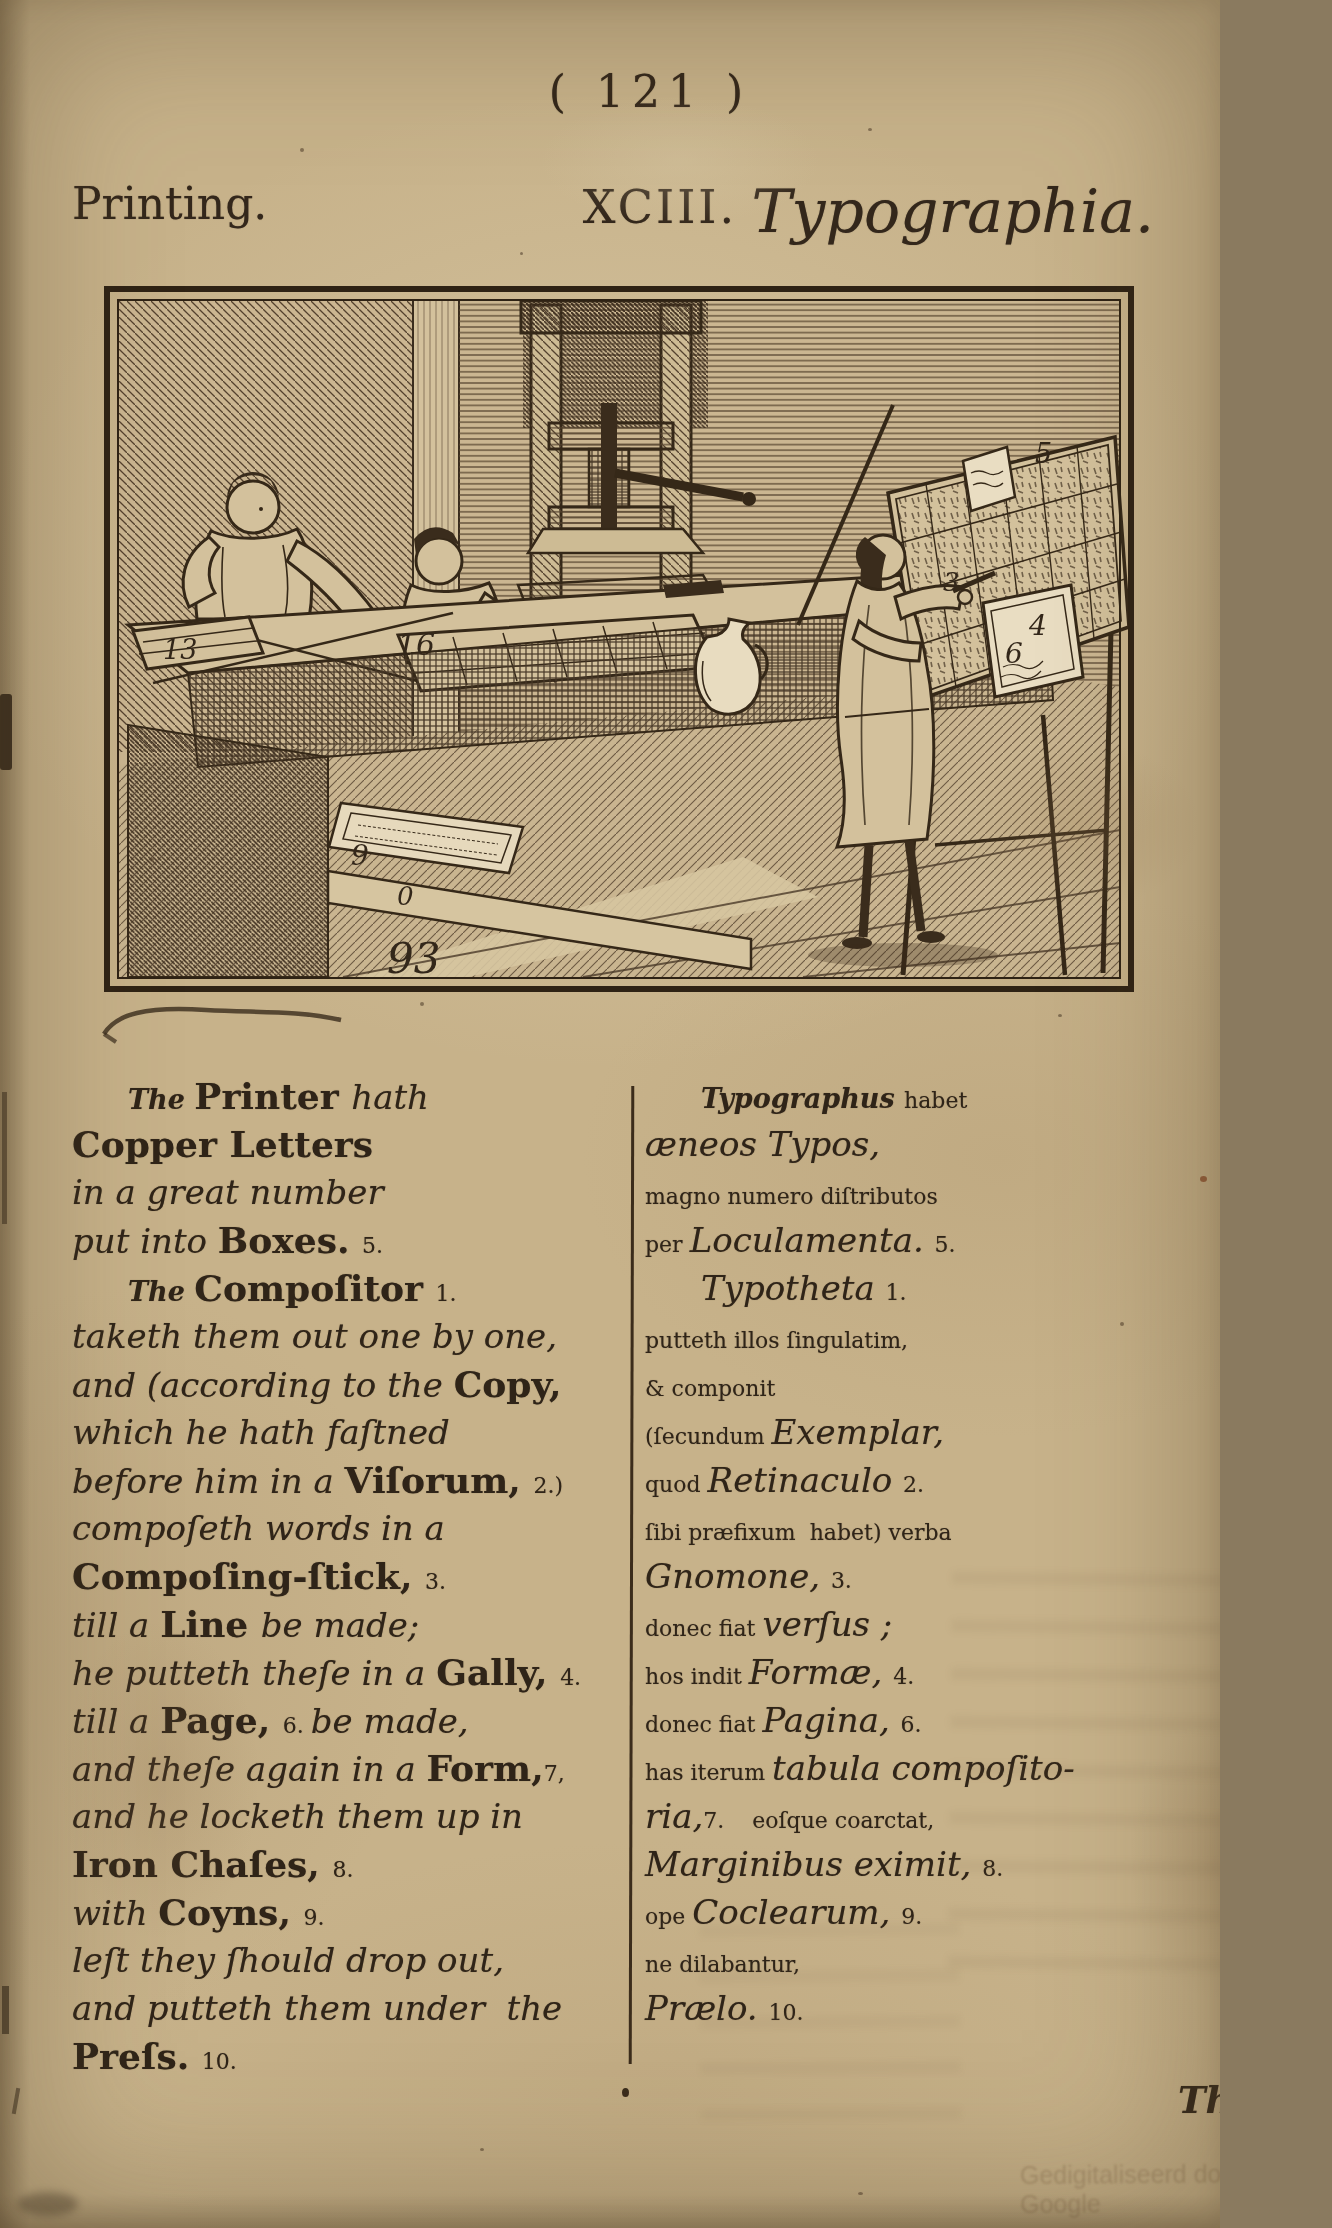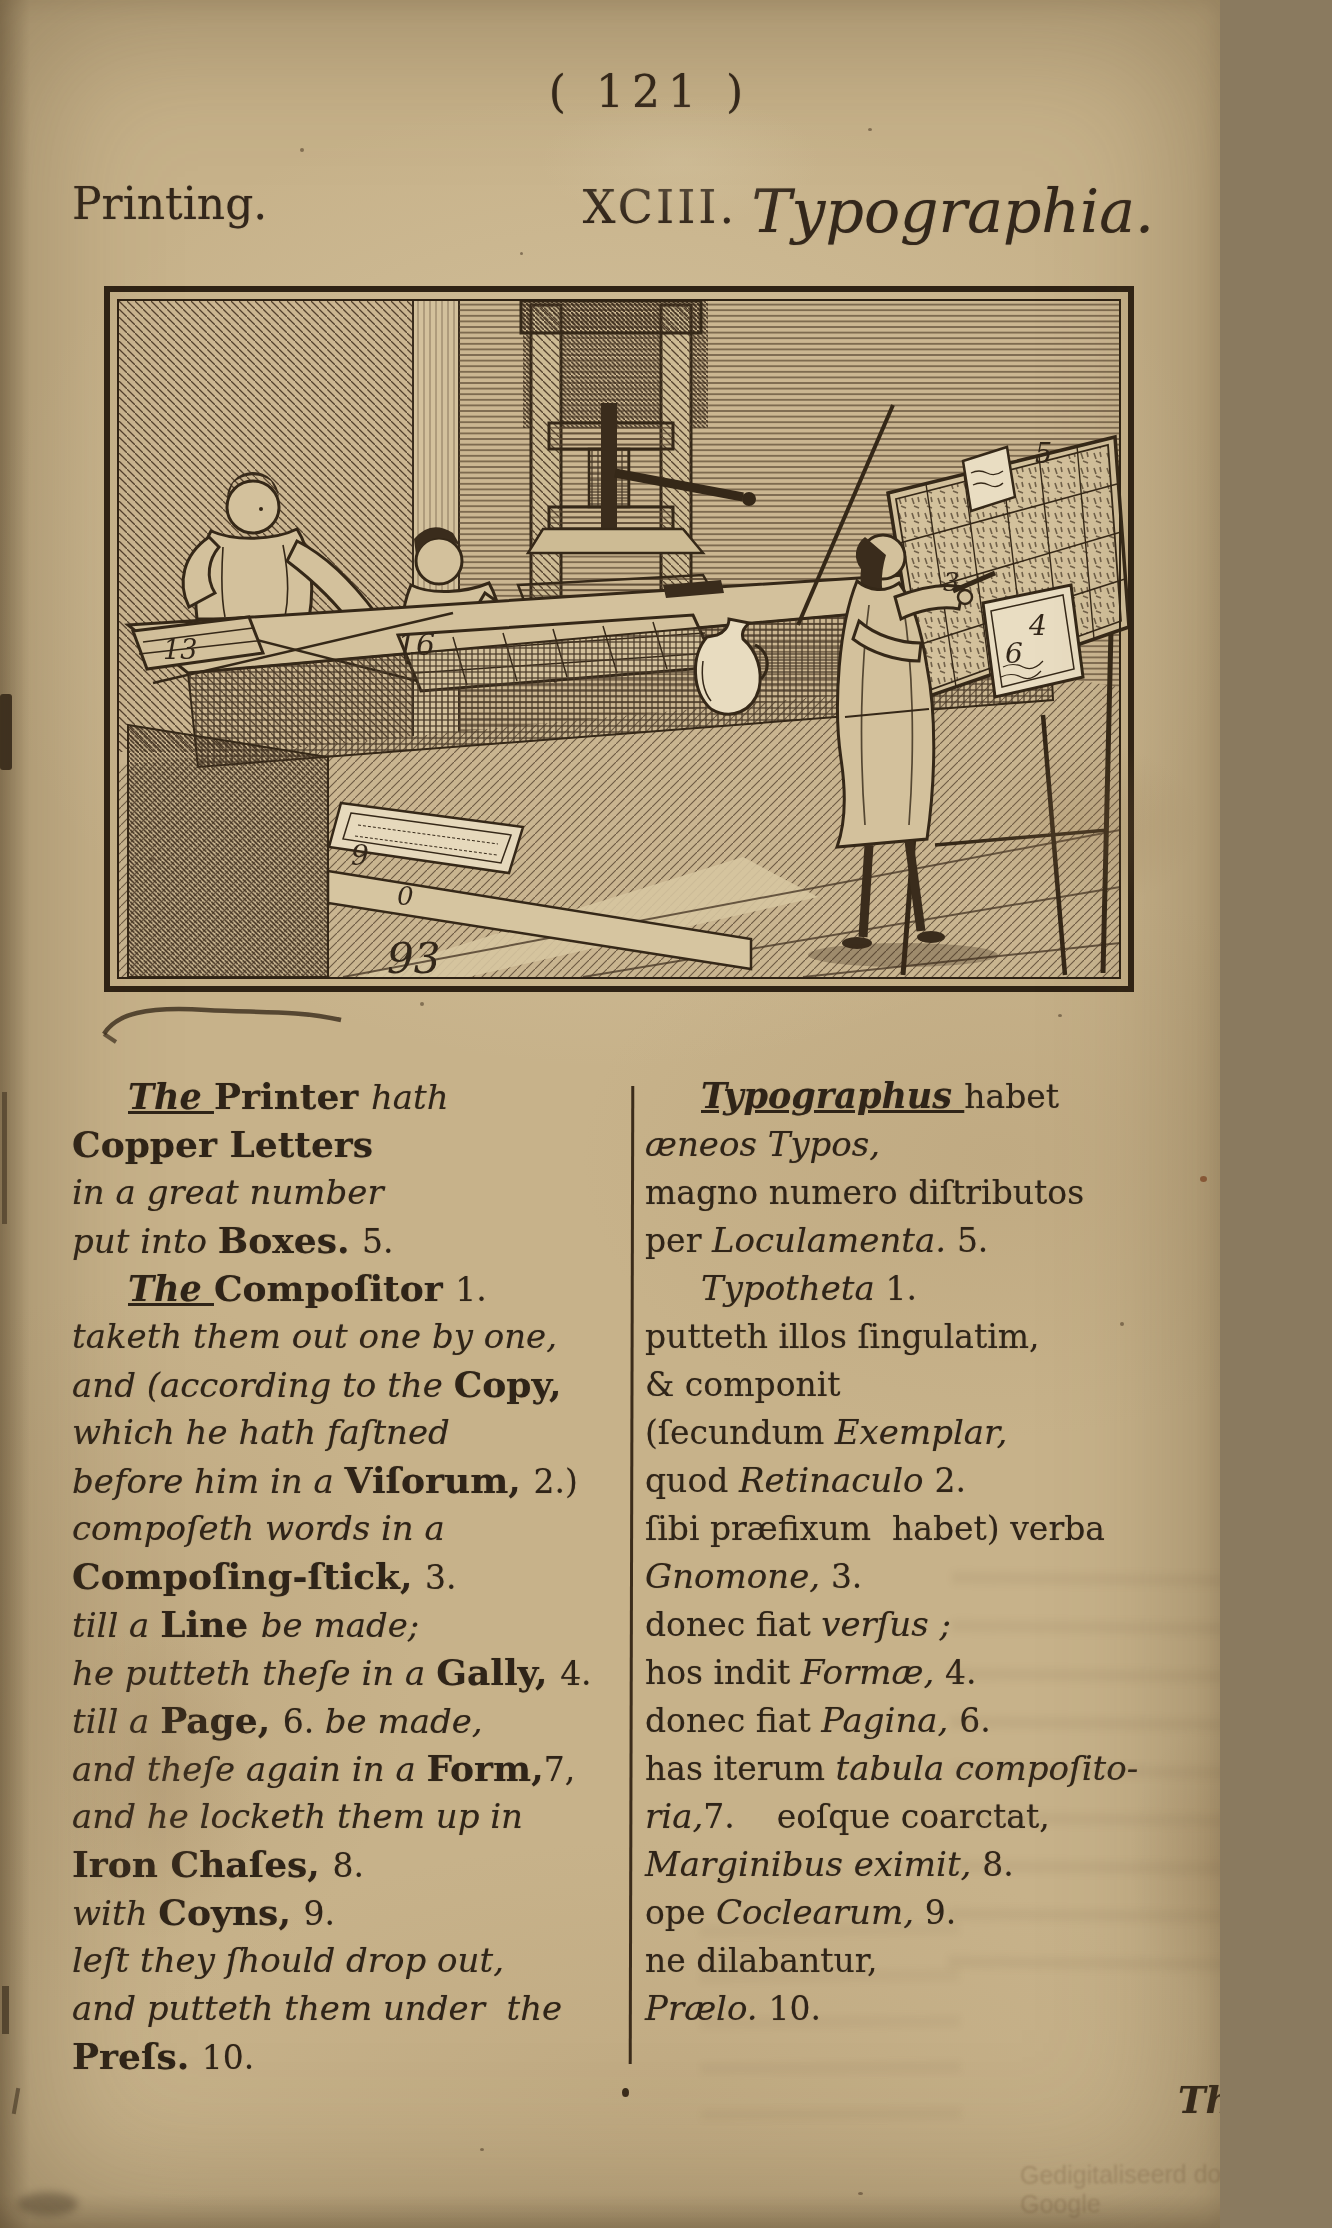--- a/index.html
+++ b/index.html
@@ -33,22 +33,22 @@
   .woodcut{position:absolute;left:103px;top:285px;}
   .swash{position:absolute;left:96px;top:996px;}
 
   .col{position:absolute;top:1072px;font-size:34px;line-height:48px;}
   .col-en{left:72px;width:565px;}
   .col-la{left:645px;width:650px;}
   .line{height:48px;white-space:pre;}
   .line.indent{padding-left:56px;}
   .seg-i{font-style:italic;}
   .seg-b{font-weight:700;font-size:36px;}
-  .seg-ib{font-weight:700;font-style:italic;font-size:35px;text-decoration:underline;}
-  .seg-r{font-size:33px;}
+  .seg-ib{font-weight:700;font-style:italic;font-size:27px;}
+  .seg-r{font-size:22px;}
   .col, .catchword{text-shadow:0 0 1px rgba(47,35,23,.4);}
 
   .divider{position:absolute;left:630px;top:1086px;width:3px;height:978px;
     background:#3b2c1b;transform:rotate(.15deg);}
   .divider-dot{position:absolute;left:622px;top:2088px;width:7px;height:9px;border-radius:50%;background:#3b2c1b;}
 
   .catchword{position:absolute;left:1178px;top:2078px;font-size:37px;font-weight:700;font-style:italic;color:#2f2418;}
 
   .watermark{position:absolute;left:1020px;top:2160px;width:300px;font-size:25px;
     font-family:"Liberation Sans","DejaVu Sans",sans-serif;

